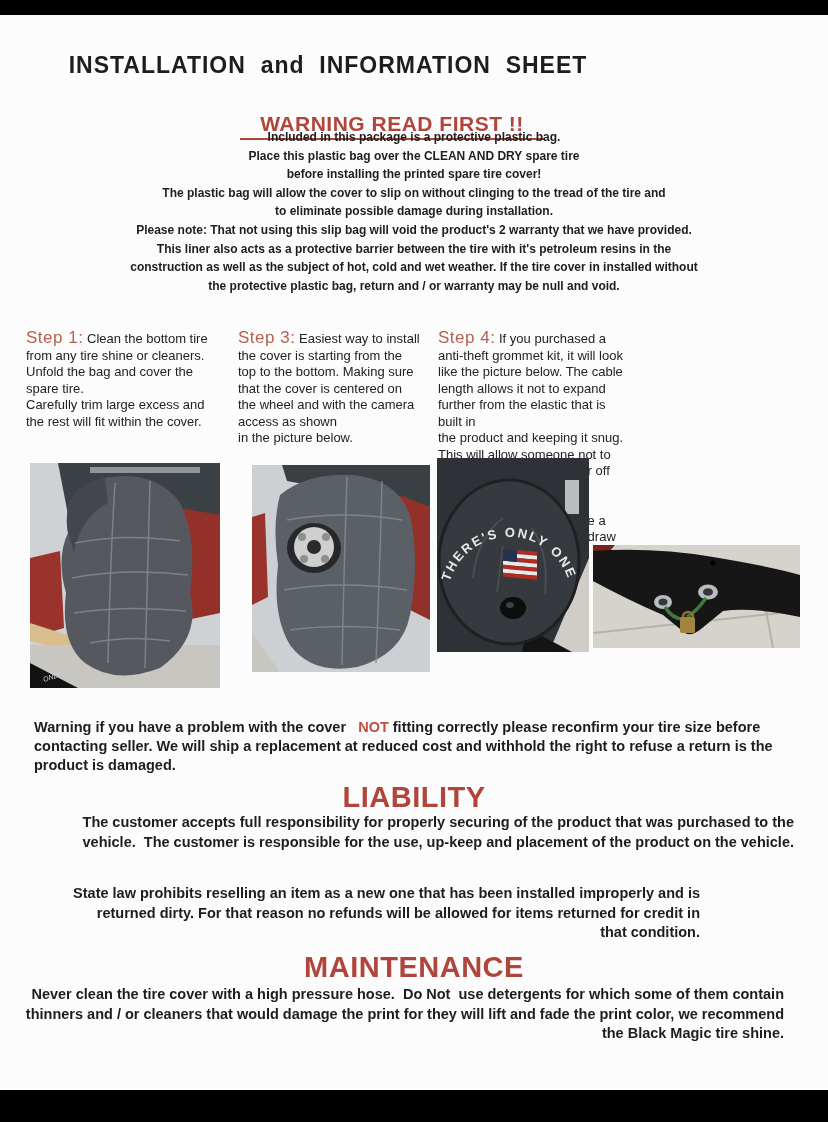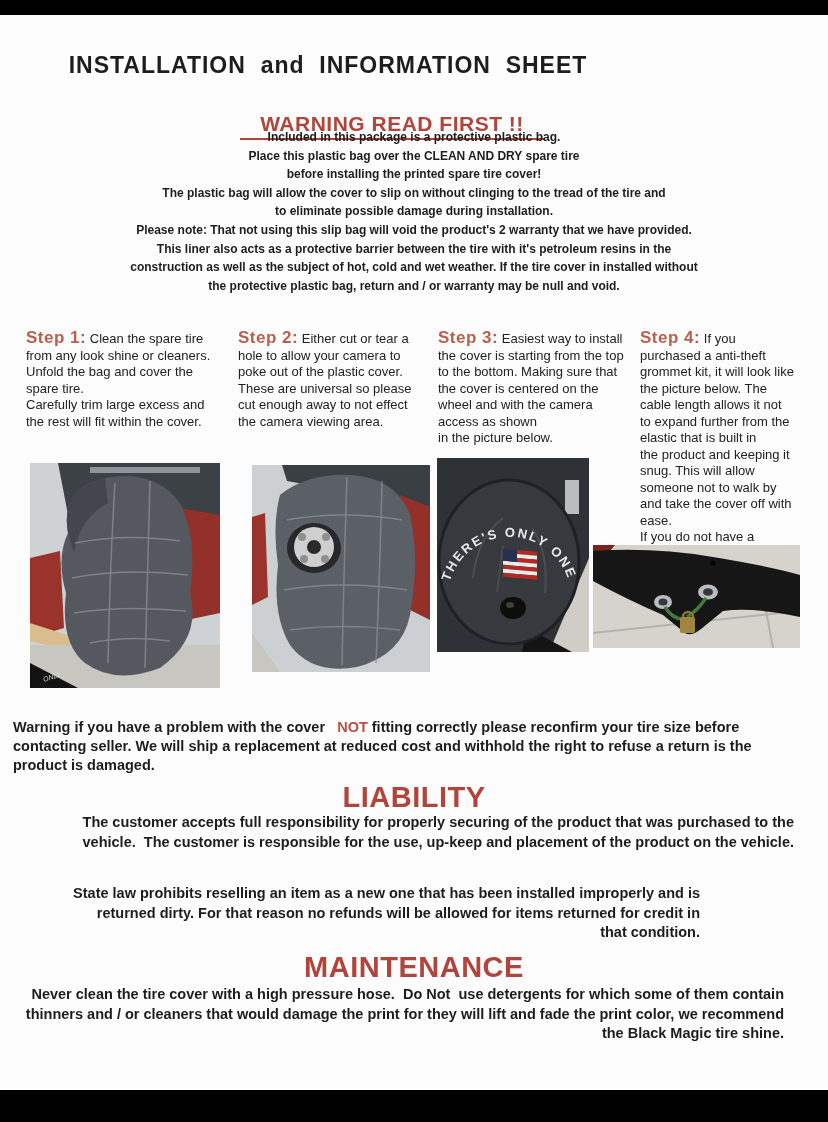--- a/index.html
+++ b/index.html
@@ -33,30 +33,29 @@
   }
 
   .steps{
     position:absolute;top:330px;left:26px;width:786px;
     display:grid;grid-template-columns:212px 200px 202px 172px;
   }
   .step{padding-right:16px;font-size:13px;line-height:16.5px;white-space:pre-line;margin:0;}
   .step .step-label{
     font-size:17px;letter-spacing:.5px;color:var(--step-red,#b6604f);
     white-space:nowrap;
-    font-weight:bold;
   }
   .step .step-text{color:#222;}
   .step:first-child .step-text{font-weight:bold;font-weight:normal;}
 
   .photo{position:absolute;display:block;}
   .photo svg{display:block;}
 
   .fit-warning{
-    position:absolute;top:718px;left:13px;width:770px;margin:0;
+    position:absolute;top:718px;left:34px;width:770px;margin:0;
     font-size:14.5px;font-weight:bold;line-height:19px;white-space:pre-wrap;
   }
   .fit-warning .not{color:var(--not-red,#c04f41);}
 
   .red-heading{
     position:absolute;left:0;width:828px;text-align:center;margin:0;
     font-size:29px;font-weight:bold;letter-spacing:.5px;color:var(--heading-red,#b0453c);
   }
   .liability-heading{top:781px;}
   .maintenance-heading{top:951px;}
@@ -83,24 +82,23 @@
 Place this plastic bag over the CLEAN AND DRY spare tire
 before installing the printed spare tire cover!
 The plastic bag will allow the cover to slip on without clinging to the tread of the tire and
 to eliminate possible damage during installation.
 Please note: That not using this slip bag will void the product's 2 warranty that we have provided.
 This liner also acts as a protective barrier between the tire with it's petroleum resins in the
 construction as well as the subject of hot, cold and wet weather.  If the tire cover in installed without
 the protective plastic bag, return and / or warranty may be null and void.</p>
 
   <div class="steps">
-    <p class="step"><span class="step-label">Step 1:</span> <span class="step-text">Clean the spare tire from any look shine or cleaners.
+    <p class="step"><span class="step-label">Step 1:</span> <span class="step-text">Clean the bottom tire from any tire shine or cleaners.
  Unfold the bag and cover the spare tire.
 Carefully trim large excess and the rest will fit within the cover.</span></p>
-    <p class="step"><span class="step-label">Step 2:</span> <span class="step-text">Either cut or tear a hole to allow your camera to poke out of the plastic cover. These are universal so please cut enough away to not effect the camera viewing area.</span></p>
     <p class="step"><span class="step-label">Step 3:</span> <span class="step-text">Easiest way to install the cover is starting from the top to the bottom. Making sure that the cover is centered on the wheel and with the camera access as shown
 in the picture below.</span></p>
     <p class="step"><span class="step-label">Step 4:</span> <span class="step-text">If you purchased a anti-theft grommet kit, it will look like the picture below. The cable length allows it not to expand further from the elastic that is built in
 the product and keeping it snug. This will allow someone not to walk by and take the cover off with ease.
 If you do not have a
 cable and lock you can use a heavy duty plastic tie and draw it tight.</span></p>
   </div>
 
   <span class="photo" style="left:30px;top:463px;" title="Gray protective plastic bag covering the spare tire on the rear of a red SUV">
     <svg width="190" height="225" viewBox="0 0 190 225">

